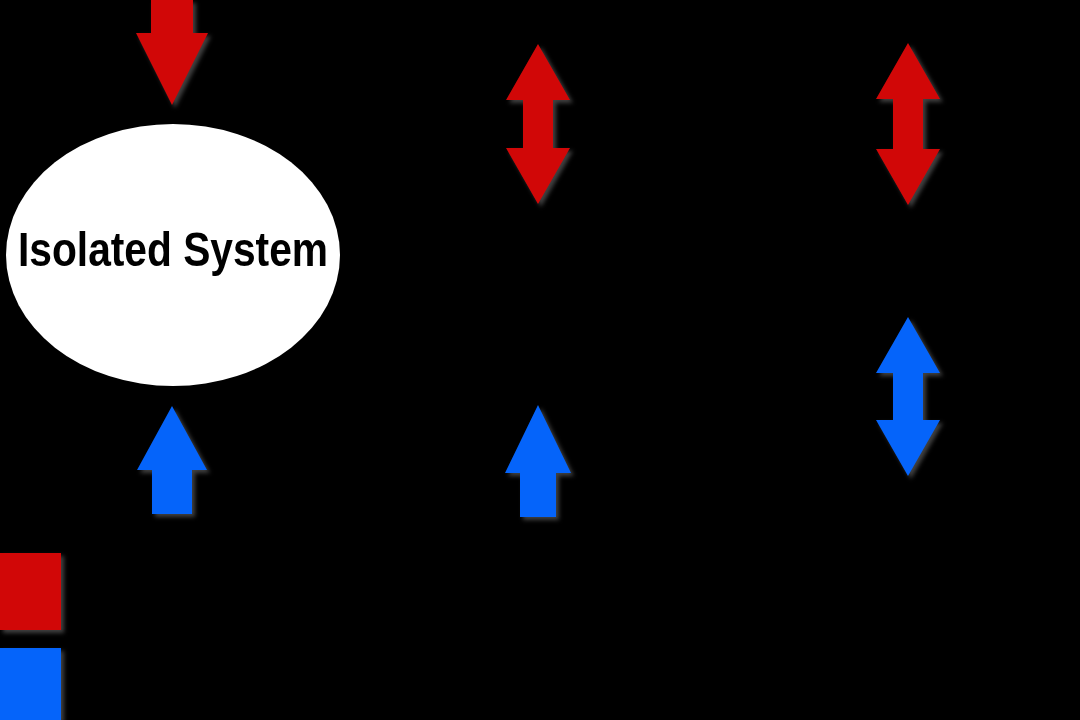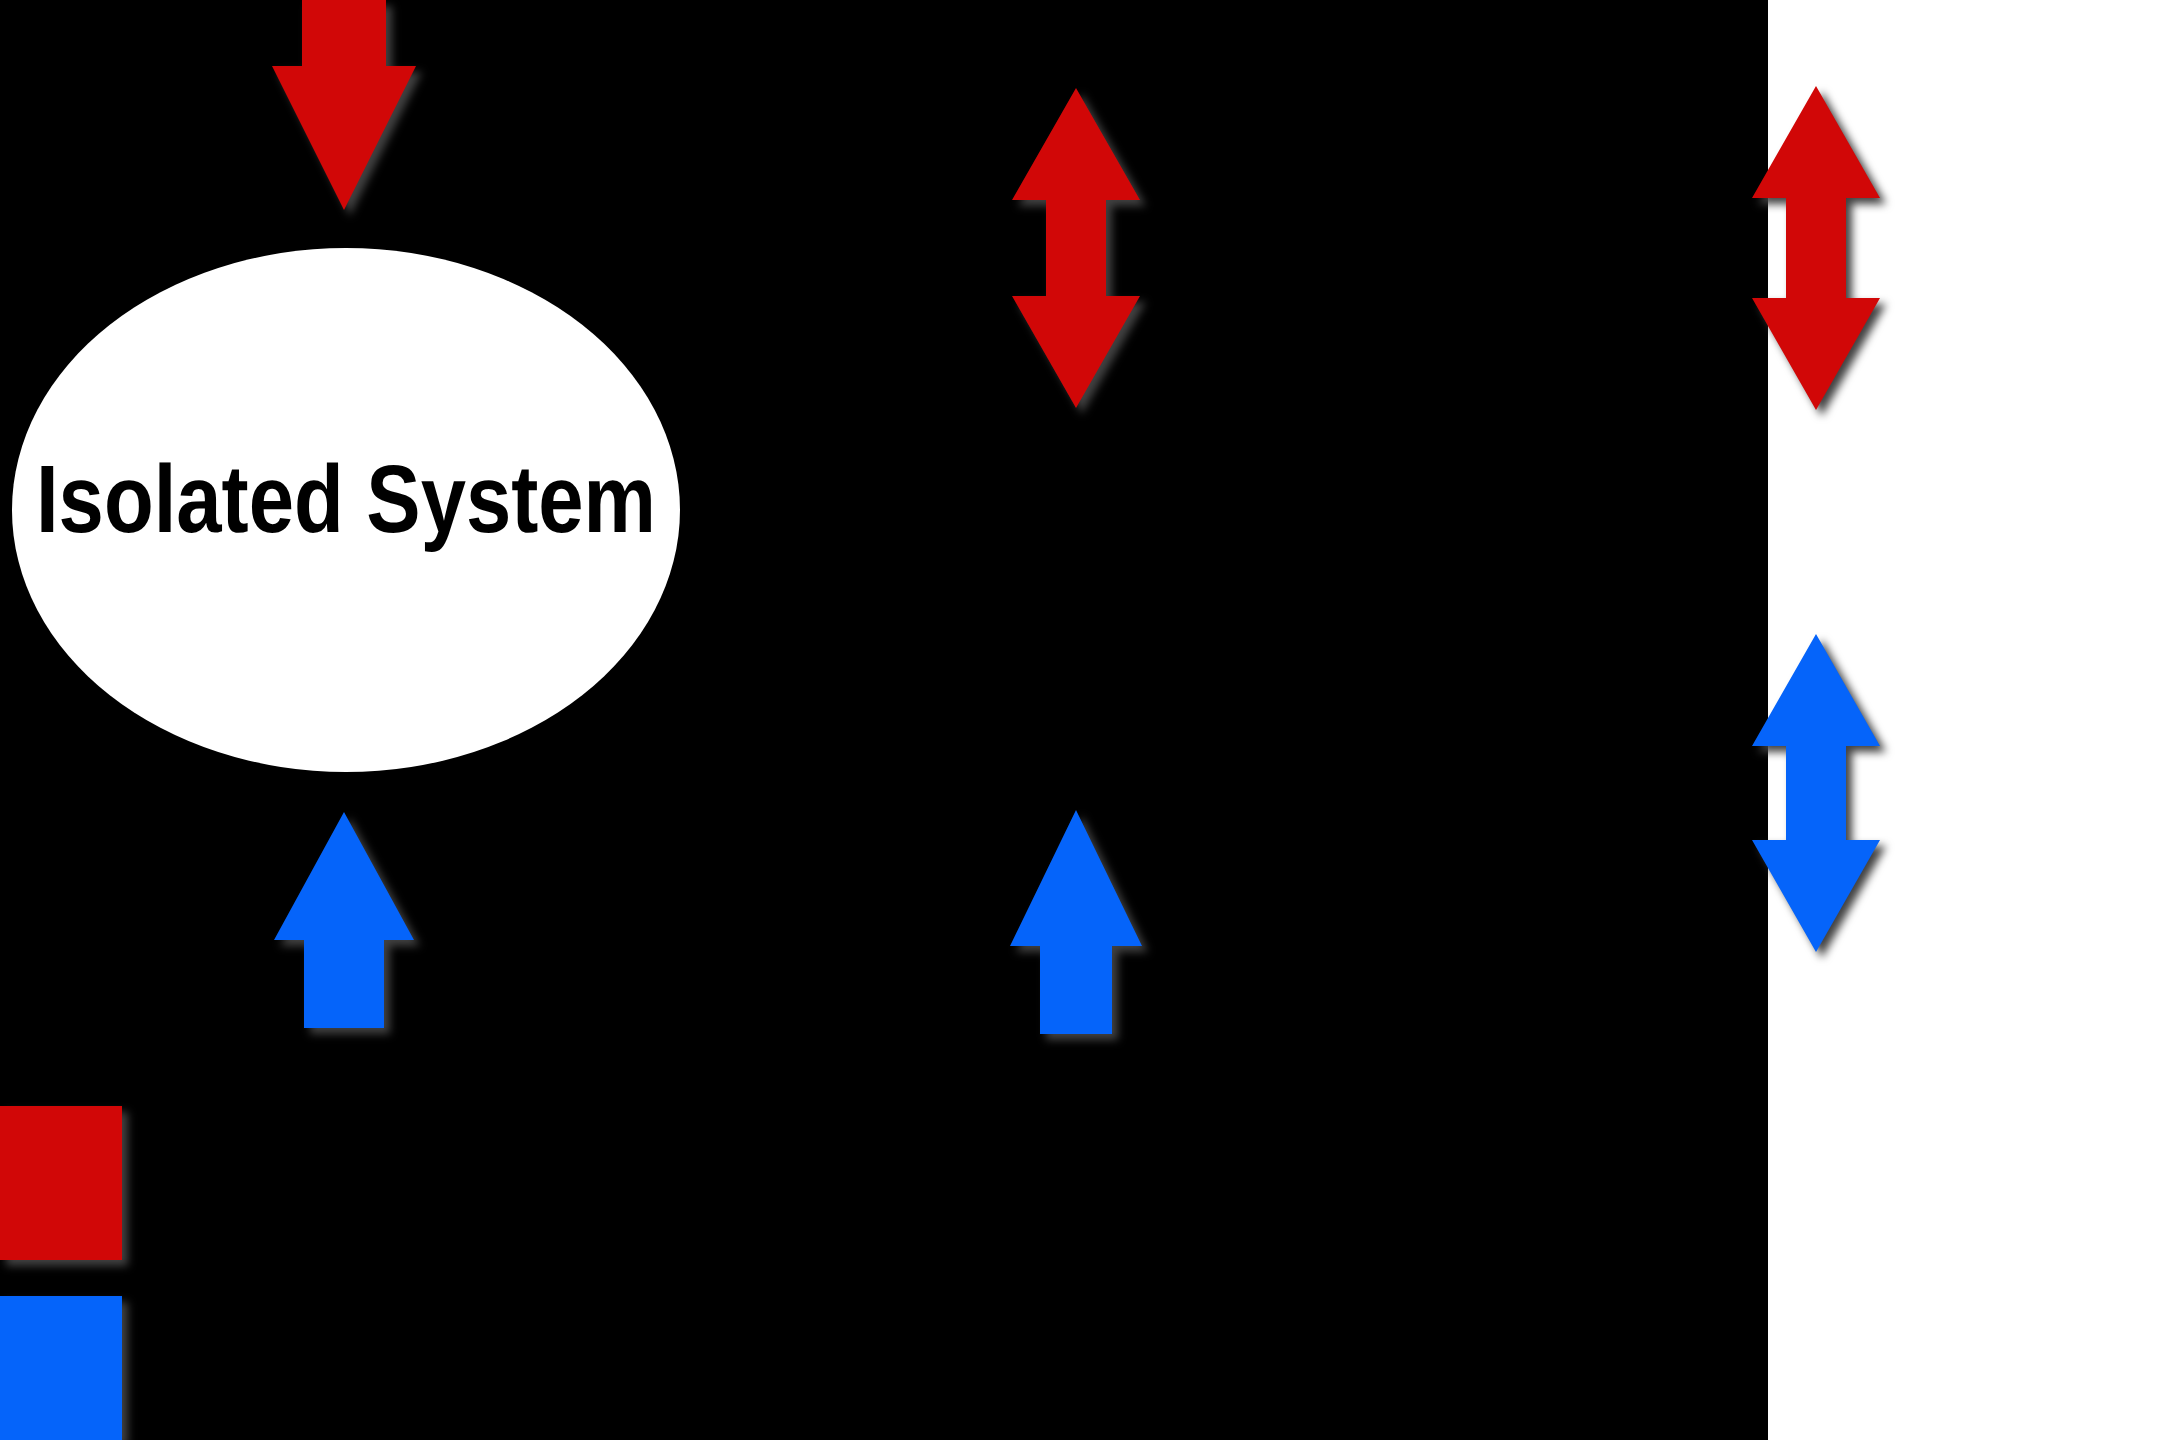--- a/index.html
+++ b/index.html
@@ -5,21 +5,21 @@
   html, body {
     margin: 0;
     padding: 0;
     width: 1080px;
     height: 720px;
     overflow: hidden;
     font-family: "Liberation Sans", sans-serif;
   }
   #canvas {
     position: relative;
-    width: 884px;
+    width: 1080px;
     height: 720px;
     background: #000000;
   }
   svg.diagram {
     position: absolute;
     left: 0;
     top: 0;
     display: block;
   }
   .sh {

